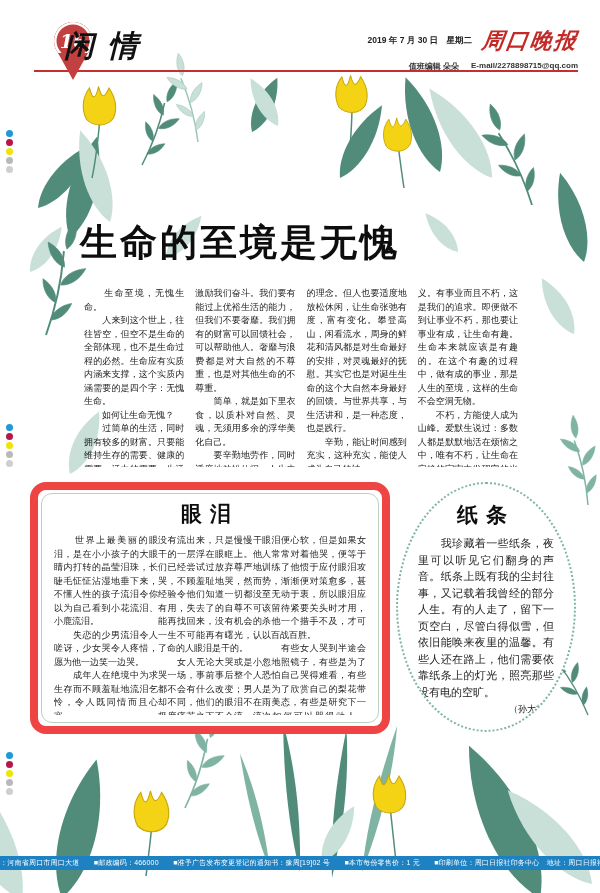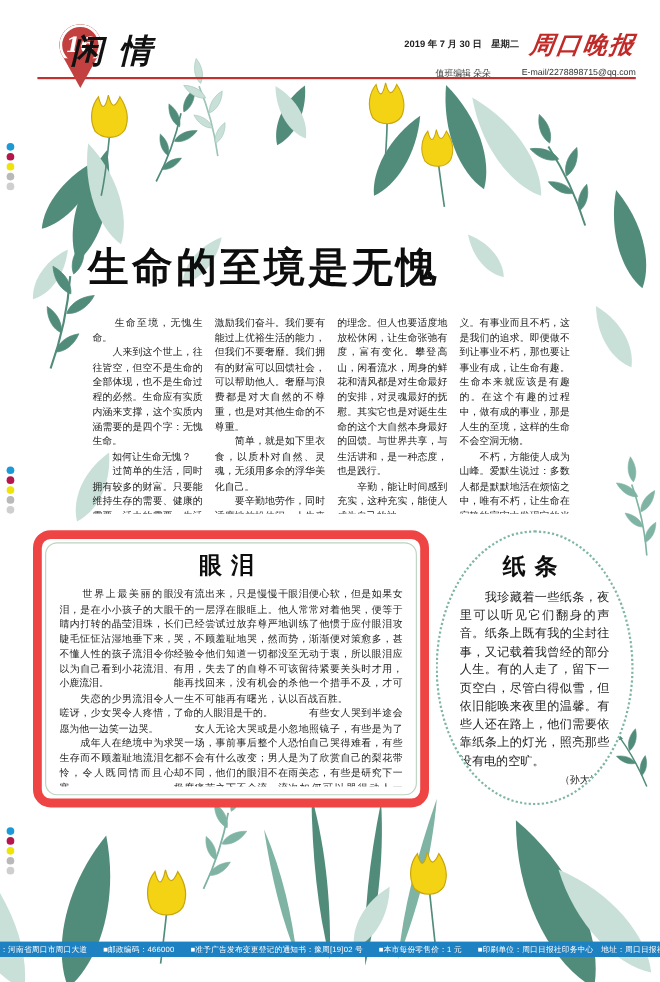--- a/index.html
+++ b/index.html
@@ -26,21 +26,21 @@
     font-family:Liberation Sans, sans-serif;font-weight:900;font-style:italic;
     font-size:30px;letter-spacing:14px;color:#111;
   }
   .header-right{position:absolute;right:22px;top:26px;z-index:3;text-align:right;}
   .hr-row1{display:flex;justify-content:flex-end;align-items:center;gap:10px;}
   .date-text{font-size:8.5px;color:#222;font-weight:bold;}
   .paper-logo{
     font-family:"DejaVu Serif",serif;font-weight:900;font-style:italic;
     font-size:22px;color:#c22a28;letter-spacing:2px;transform:skewX(-8deg);
   }
-  .hr-row2{display:flex;justify-content:flex-end;gap:28px;font-size:8px;color:#333;margin-top:5px;font-weight:normal;}
+  .hr-row2{display:flex;justify-content:flex-end;gap:12px;font-size:8px;color:#333;margin-top:5px;font-weight:bold;}
   
   .headline{
     position:absolute;left:80px;top:218px;width:440px;z-index:2;text-align:left;
     font-size:37px;font-weight:900;letter-spacing:3px;color:#0d0d0d;
     font-family:"DejaVu Sans",sans-serif;
   }
   .main-cols{
     position:absolute;left:84px;top:287px;width:434px;height:180px;z-index:2;
     display:flex;gap:11px;overflow:hidden;
   }

